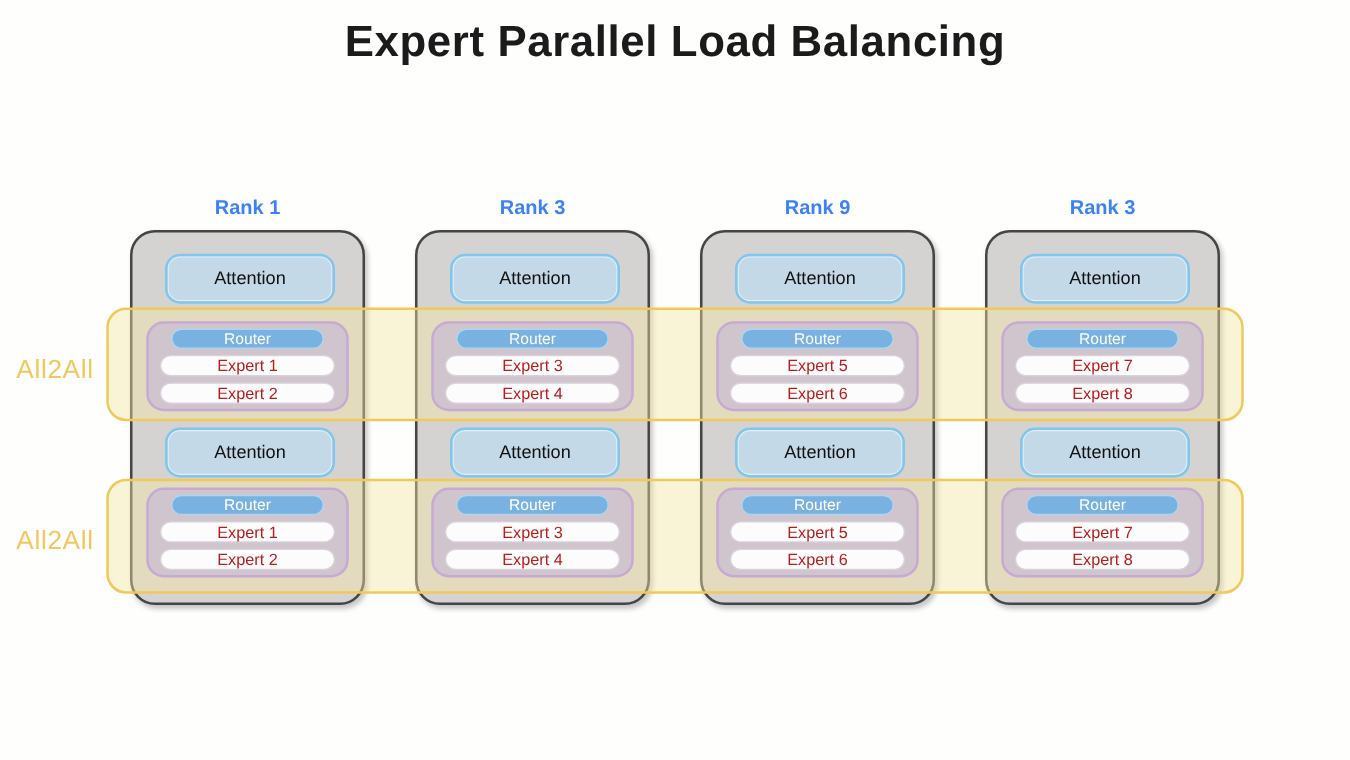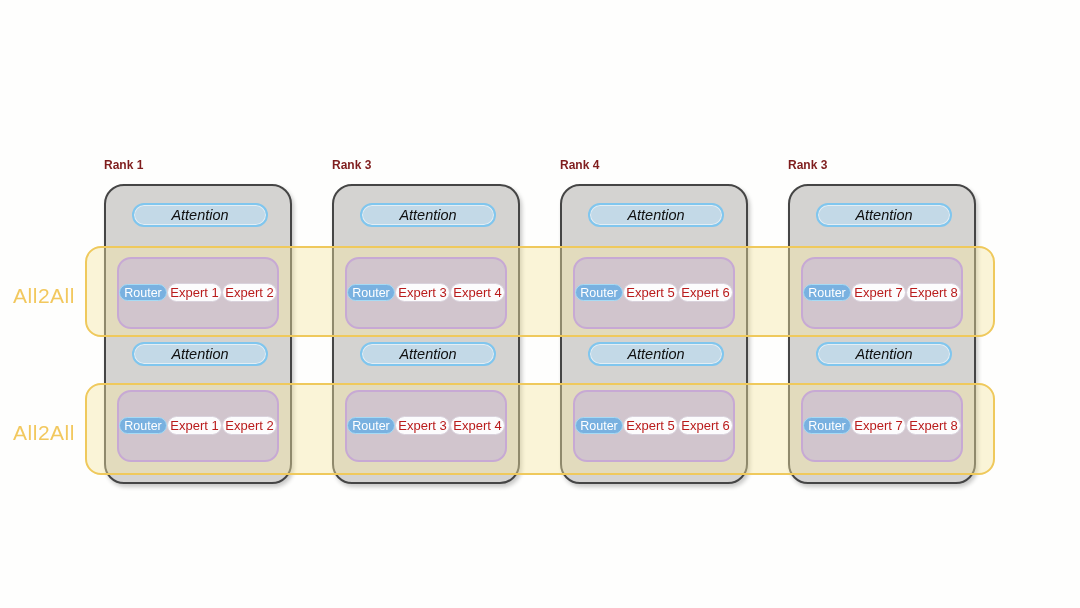--- a/index.html
+++ b/index.html
@@ -14,38 +14,38 @@
     position:absolute;top:14px;left:0;width:1080px;
     text-align:center;
     font-size:35px;font-weight:bold;color:#1b1b1b;
     letter-spacing:0.5px;
   }
   
   .col{position:absolute;top:0;width:188px;}
   .col-1{left:104px;} .col-2{left:332px;} .col-3{left:560px;} .col-4{left:788px;}
   .rank-label{
     position:absolute;top:158px;left:0;width:188px;
-    font-size:12px;font-weight:bold;color:#7f1d1d;
+    text-align:center;font-size:16px;font-weight:bold;color:#3b82f6;
   }
   .rank-box{
     position:absolute;top:184px;left:0;
     width:188px;height:300px;box-sizing:border-box;
     background:var(--rank-fill);
     border:2px solid var(--rank-border);
     border-radius:20px;
     box-shadow:2px 3px 4px rgba(0,0,0,0.22);
   }
   .attention{
-    position:absolute;left:26px;width:136px;height:24px;box-sizing:border-box;
+    position:absolute;left:26px;width:136px;height:40px;box-sizing:border-box;
     background:var(--attention-fill);
     border:2px solid var(--attention-border);
     border-radius:12px;
     box-shadow:inset 0 0 0 1px rgba(255,255,255,0.55);
     display:flex;align-items:center;justify-content:center;
-    font-size:14.5px;color:#101010;font-style:italic;
+    font-size:14.5px;color:#101010;
   }
   .attn-1{top:17px;} .attn-2{top:156px;}
   
   .band{
     position:absolute;left:85px;width:910px;box-sizing:border-box;
     background:var(--band-fill);
     border:2px solid var(--band-border);
     border-radius:16px;
     z-index:5;
   }
@@ -59,21 +59,21 @@
     z-index:6;
   }
   .a2a-1{top:284px;} .a2a-2{top:421px;}
   
   .moe{
     position:absolute;left:13px;width:162px;height:72px;box-sizing:border-box;
     background:var(--moe-fill);
     border:2px solid var(--moe-border);
     border-radius:14px;
     z-index:6;
-    display:flex;flex-direction:row;align-items:center;
+    display:flex;flex-direction:column;align-items:center;
     padding-top:4px;
   }
   .moe-1{top:257px;} .moe-2{top:390px;}
   .router{
     width:122px;height:17px;box-sizing:border-box;
     background:var(--router-fill);
     border:1.5px solid var(--router-border);
     border-radius:9px;
     display:flex;align-items:center;justify-content:center;
     font-size:12.5px;color:#ffffff;
@@ -87,20 +87,21 @@
     display:flex;align-items:center;justify-content:center;
     font-size:13px;color:#b91c1c;
     margin-bottom:5px;
   }
 </style>
 </head>
 <body>
 
 <div class="stage">
 
+  <div class="title">Expert Parallel Load Balancing</div>
 
   <div class="band band-1"></div>
   <div class="band band-2"></div>
   <div class="a2a-label a2a-1">All2All</div>
   <div class="a2a-label a2a-2">All2All</div>
 
   <div class="col col-1">
     <div class="rank-label">Rank 1</div>
     <div class="rank-box">
       <div class="attention attn-1">Attention</div>
@@ -130,21 +131,21 @@
       <div class="expert">Expert 4</div>
     </div>
     <div class="moe moe-2">
       <div class="router">Router</div>
       <div class="expert">Expert 3</div>
       <div class="expert">Expert 4</div>
     </div>
   </div>
 
   <div class="col col-3">
-    <div class="rank-label">Rank 4</div>
+    <div class="rank-label">Rank 9</div>
     <div class="rank-box">
       <div class="attention attn-1">Attention</div>
       <div class="attention attn-2">Attention</div>
     </div>
     <div class="moe moe-1">
       <div class="router">Router</div>
       <div class="expert">Expert 5</div>
       <div class="expert">Expert 6</div>
     </div>
     <div class="moe moe-2">

